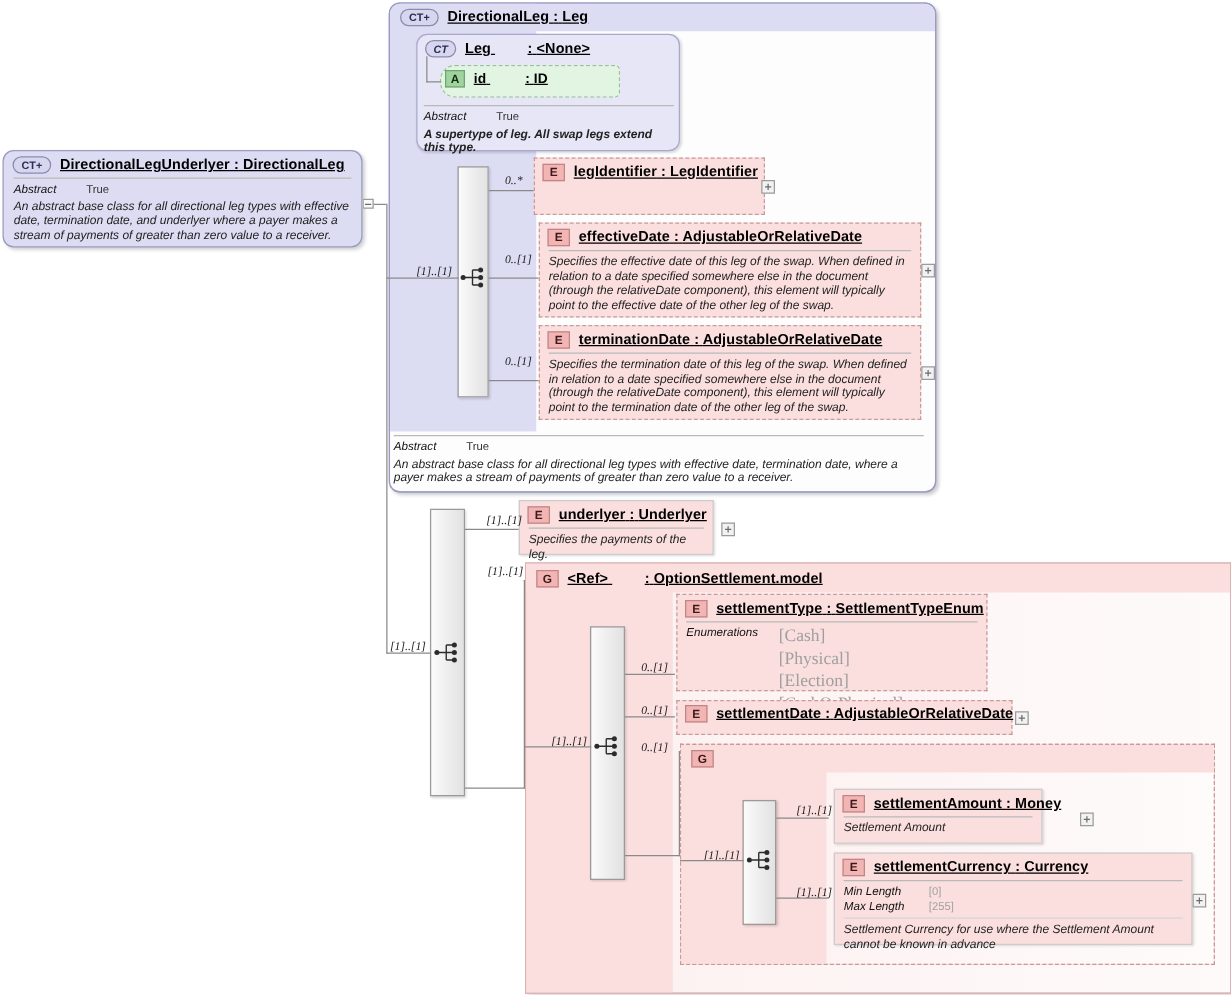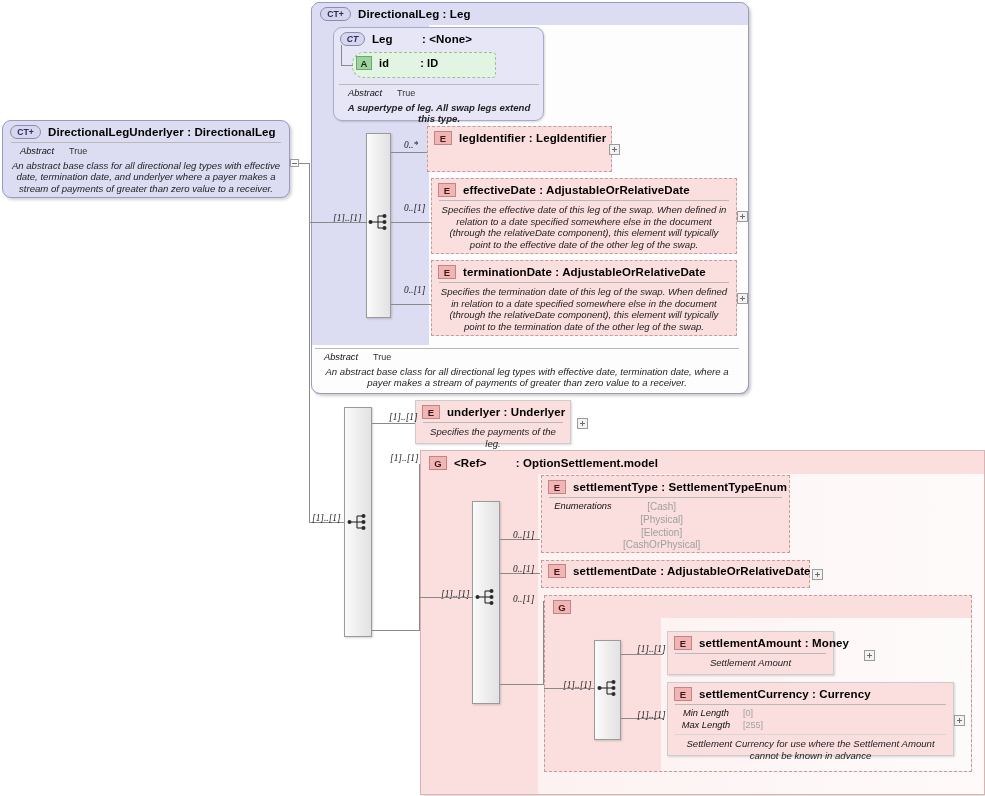--- a/index.html
+++ b/index.html
@@ -1,30 +1,30 @@
 <!DOCTYPE html>
 <html><head>
 <meta charset="utf-8">
 <style>
   html,body{margin:0;padding:0;background:#ffffff;}
   body{width:985px;height:796px;position:relative;font-family:"Liberation Sans",sans-serif;
        -webkit-font-smoothing:antialiased;}
   #stage{position:relative;width:985px;height:796px;overflow:hidden;}
 
   
-  .node{position:absolute;box-sizing:border-box;text-align:center;}
+  .node{position:absolute;box-sizing:border-box;}
   .node .hdr{display:flex;align-items:center;padding:3px 6px 3px 5px;white-space:nowrap;}
-  .node .title{font-size:11.5px;font-weight:bold;color:#000;letter-spacing:.1px;}
+  .node .title{font-size:11.5px;font-weight:bold;color:#000;letter-spacing:.1px;text-decoration:underline;}
   .node .title .sep{font-weight:bold;}
   .node .body{border-top:1px solid #b9b9b9;margin:0 6px;padding:3px 0 4px 0;}
   .node .desc{font-size:9.6px;font-style:italic;color:#222;line-height:1.22;}
   .prop{font-size:9.3px;color:#111;display:flex;gap:6px;line-height:1.25;}
   .prop .k{font-style:italic;min-width:52px;}
   .prop .v{font-style:normal;color:#333;font-size:9px;}
-  .enumlist{color:#9f9f9f;font-size:10px;line-height:1.28;}
+  .enumlist{color:#9f9f9f;font-size:14px;line-height:1.28;font-family:Liberation Serif, serif;}
 
   
   .glyph{display:inline-flex;align-items:center;justify-content:center;
          width:18px;height:14px;margin-right:7px;font-size:9.5px;font-weight:bold;
          border:1px solid #7a7a9c;box-sizing:border-box;flex:none;}
   .g-ct{width:31px;border-radius:7px;background:#d6d6ee;color:#2b2b55;border-color:#8b8bb0;
         font-size:8.6px;letter-spacing:0;}
   .g-e{background:#f3b4b4;border-color:#c08686;color:#3a1a1a;}
   .g-g{background:#f3b4b4;border-color:#c08686;color:#3a1a1a;}
   .g-a{background:#9fd39f;border-color:#6fa56f;color:#123012;width:16px;}

